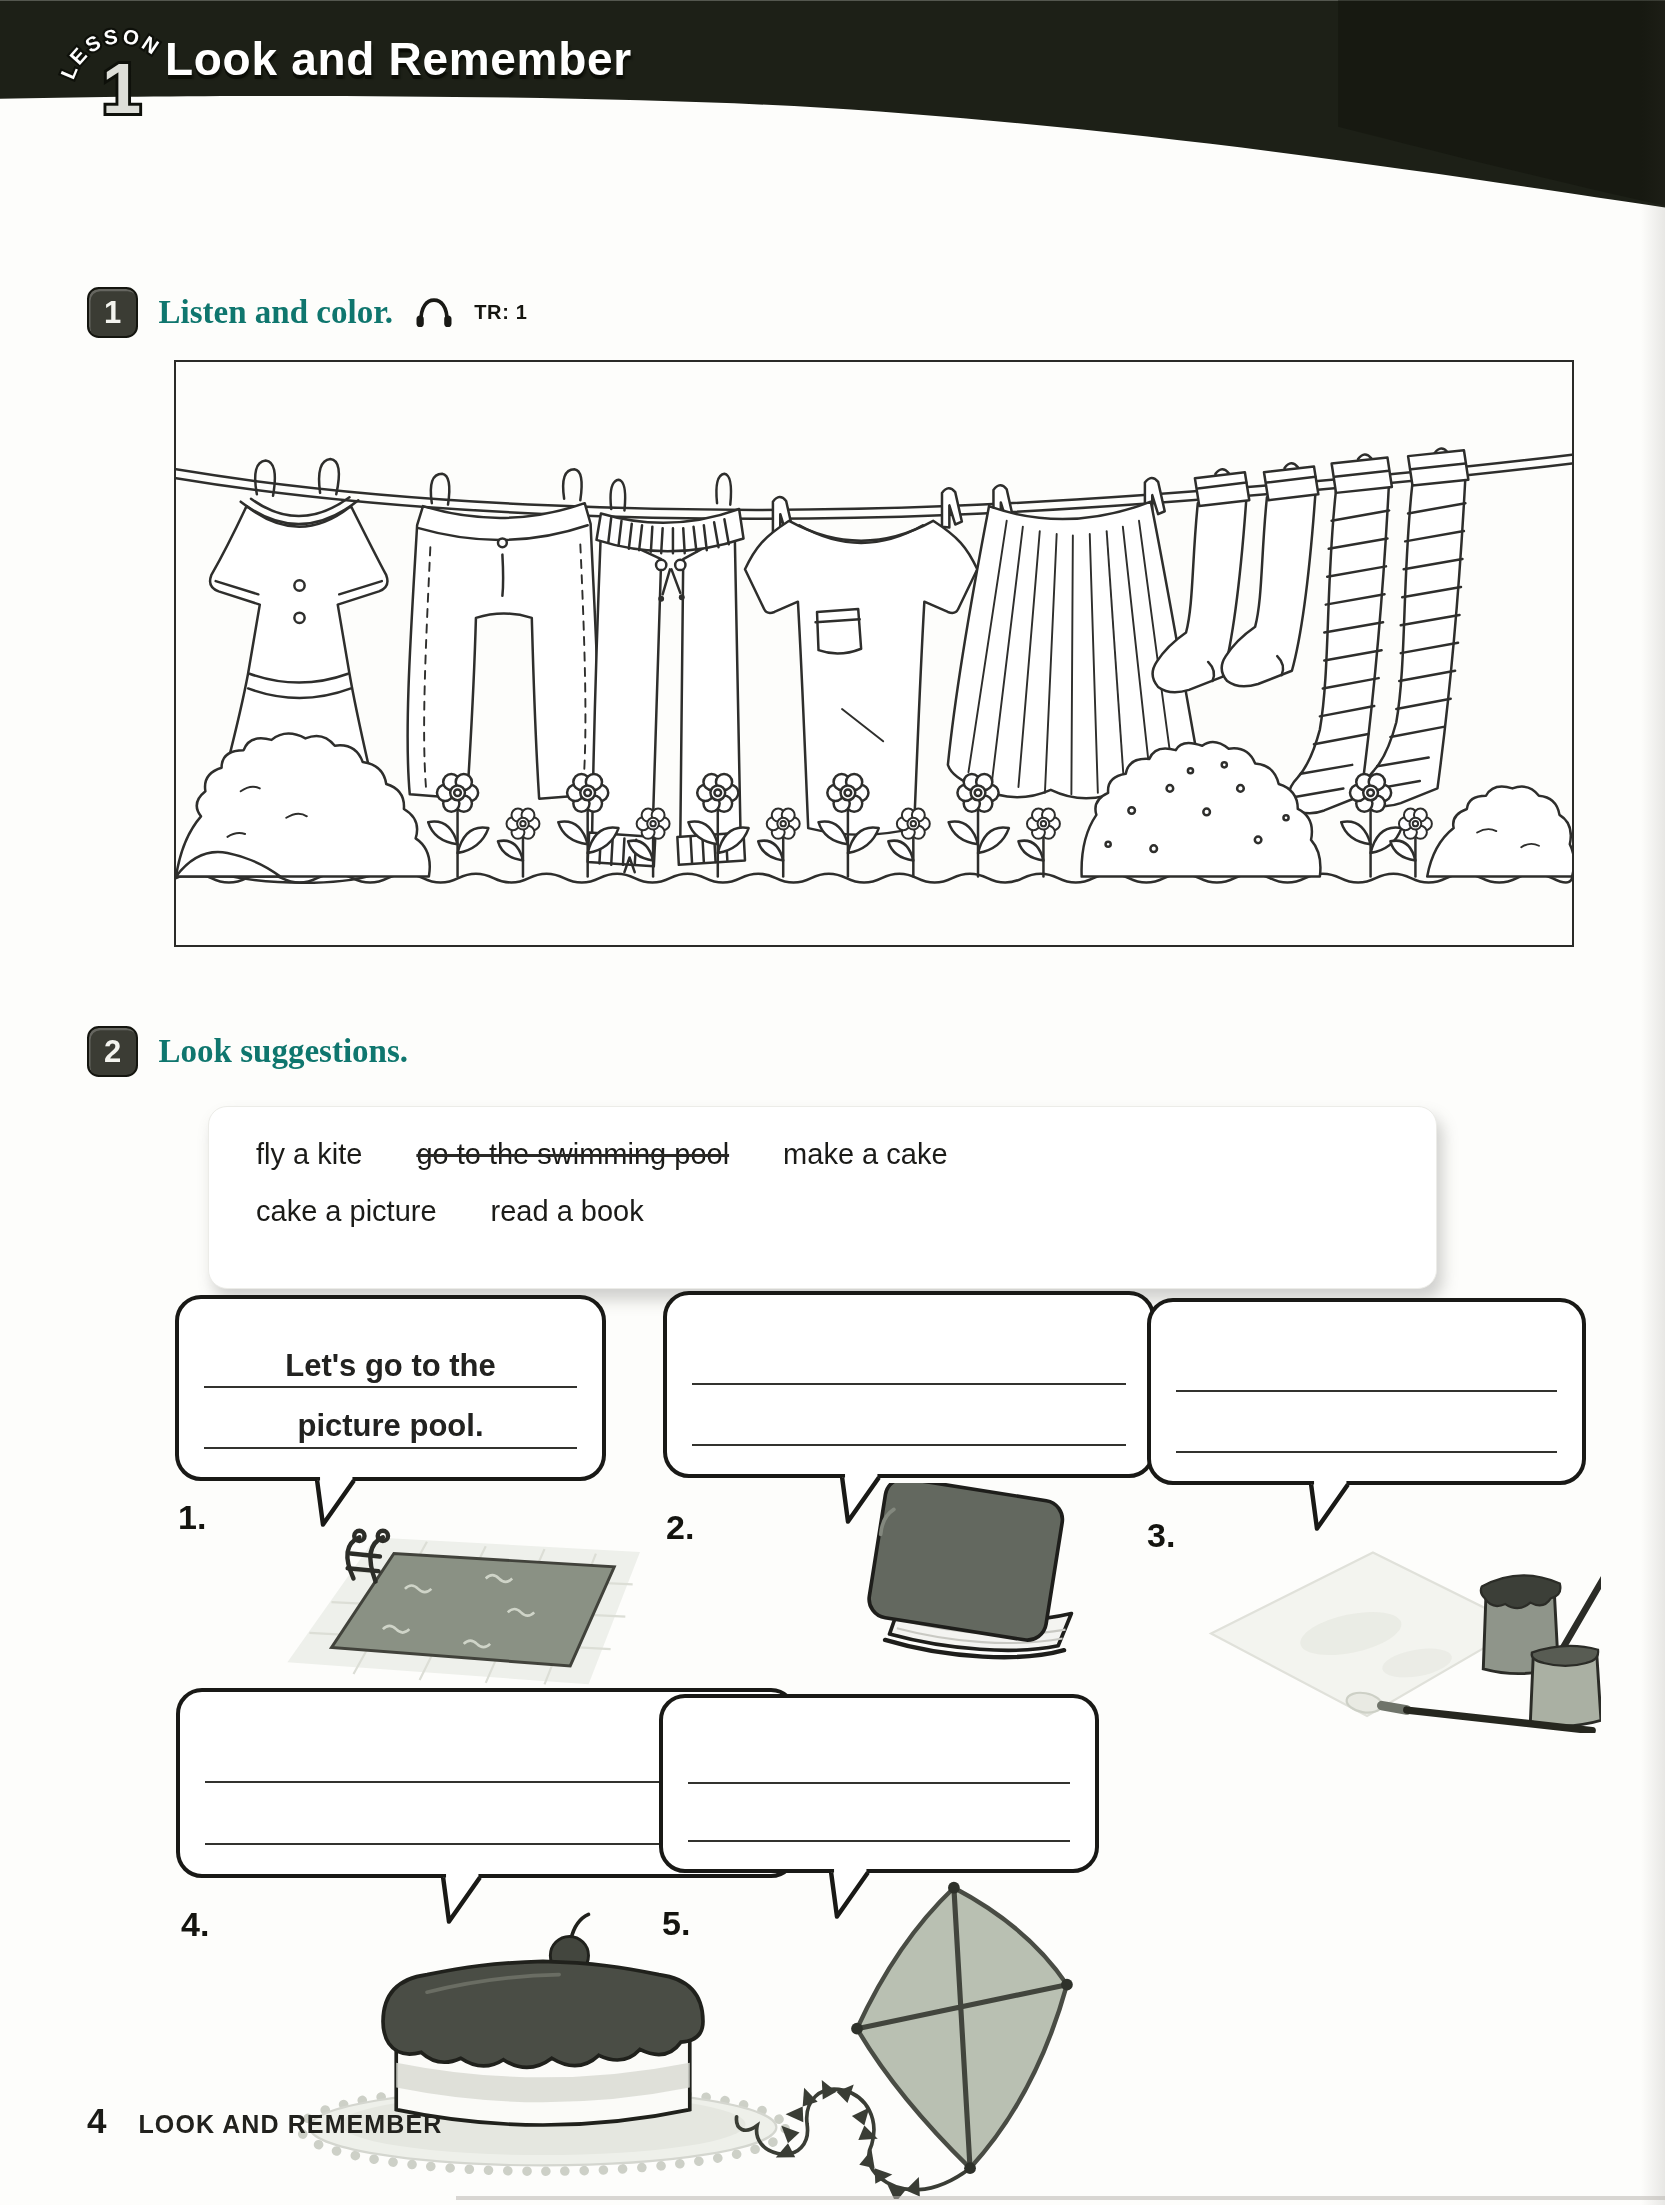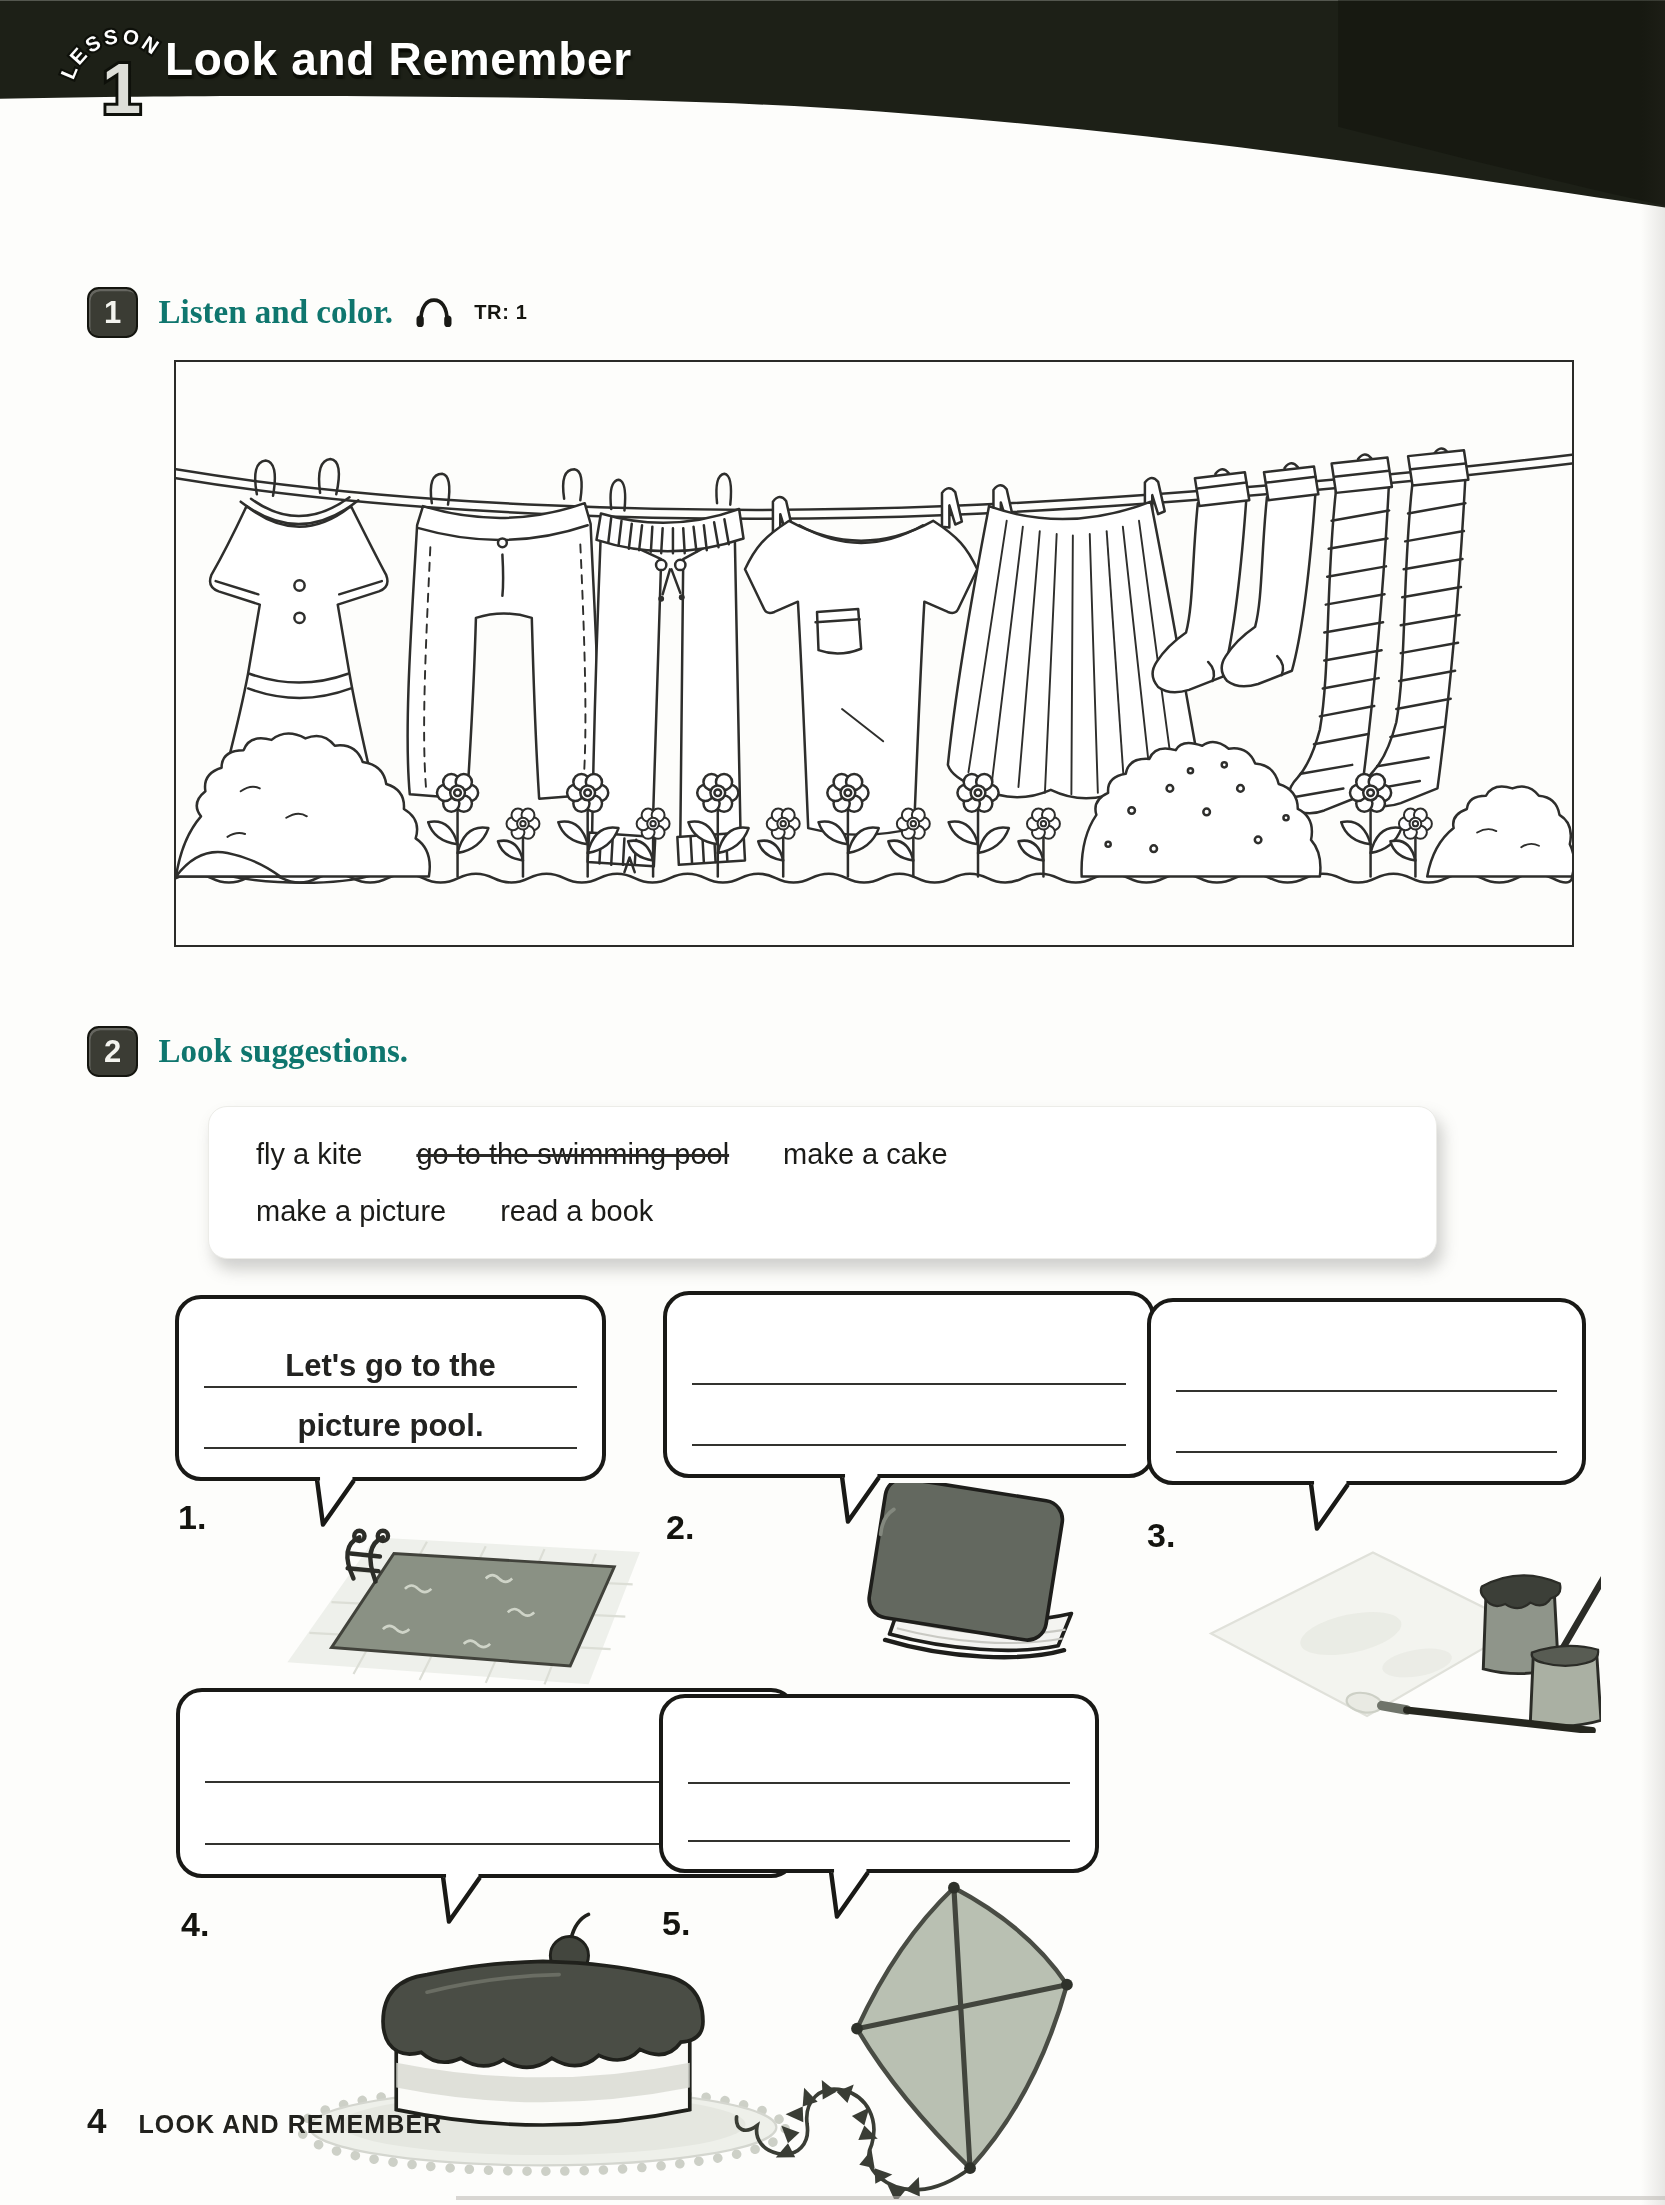--- a/index.html
+++ b/index.html
@@ -20,21 +20,21 @@
              display:flex;align-items:center;justify-content:center;
              box-shadow:inset 1.5px 2.2px 0 rgba(255,255,255,.22);}
   .act-badge span{color:#f4f4ef;font-size:31px;font-weight:bold;}
   .act-instr{font-size:33px;font-weight:bold;color:#0f766e;font-family:Liberation Serif, serif;}
   .tr-label{font-size:20px;font-weight:bold;color:#15150f;letter-spacing:0.7px;}
 
   
   .frame{position:absolute;left:174px;top:360px;width:1396px;height:583px;border:2.2px solid #2b2b28;background:#fdfdfb;}
 
   
-  .word-box{position:absolute;left:208px;top:1106px;width:1229px;height:153px;background:#fff;
+  .word-box{position:absolute;left:208px;top:1106px;width:1229px;height:183px;background:#fff;
             border:0.7px solid #ecece8;border-radius:19px;box-shadow:5.9px 10.3px 14.7px rgba(95,95,88,.28);
             padding:19px 47px;box-sizing:border-box;}
   .wb-row{display:flex;gap:54px;align-items:center;height:57px;font-size:29px;color:#1b1b18;}
   .struck{text-decoration:line-through;text-decoration-thickness:2.6px;text-decoration-color:#2a2a27;text-align:right;}
 
   
   .bubble{position:absolute;background:#fff;border:4.4px solid #191916;border-radius:26px;}
   .ans-row{position:absolute;left:25px;right:25px;height:0;border-top:2.2px solid #33332f;}
   .r1{top:49%}.r2{top:83%}
   .ans-text{position:absolute;left:0;right:0;bottom:4.4px;text-align:center;font-size:31px;
@@ -255,21 +255,21 @@
     <span class="act-instr">Look suggestions.</span>
   </div>
 
   <div class="word-box">
     <div class="wb-row">
       <span>fly a kite</span>
       <span class="struck">go to the swimming pool</span>
       <span>make a cake</span>
     </div>
     <div class="wb-row">
-      <span>make a picture</span>
+      <span>cake a picture</span>
       <span>read a book</span>
     </div>
   </div>
 
   <div class="bubble" style="left:175px;top:1295px;width:423px;height:178px;">
     <div class="ans-row r1">
       <span class="ans-text">Let's go to the</span>
     </div>
     <div class="ans-row r2">
       <span class="ans-text">picture pool.</span>

